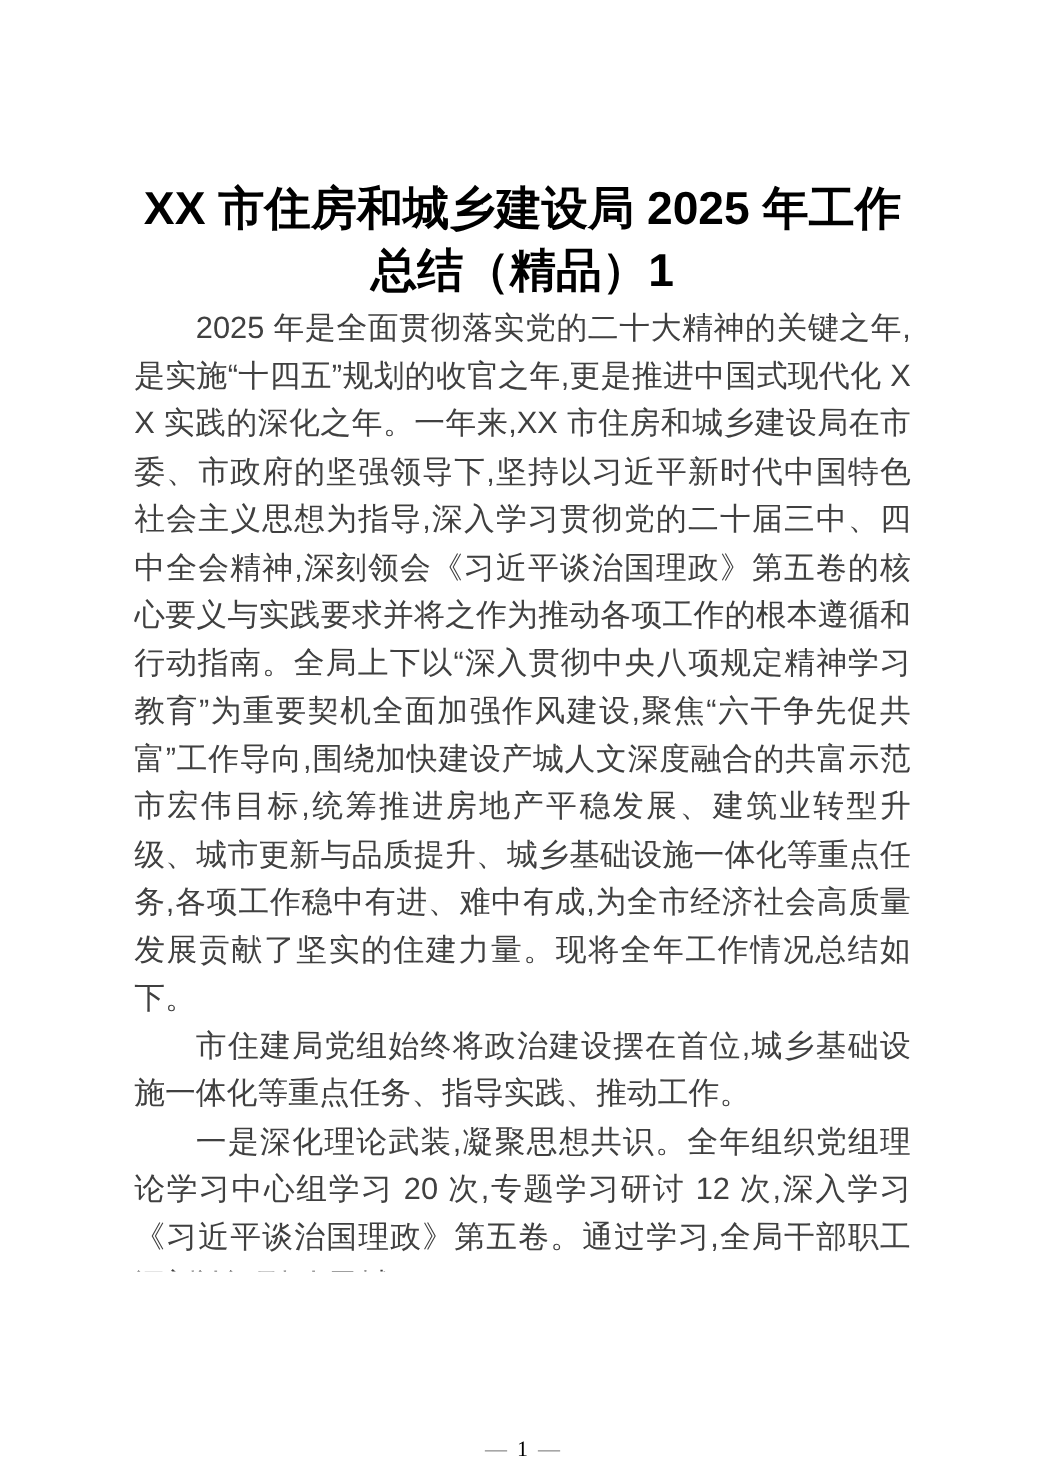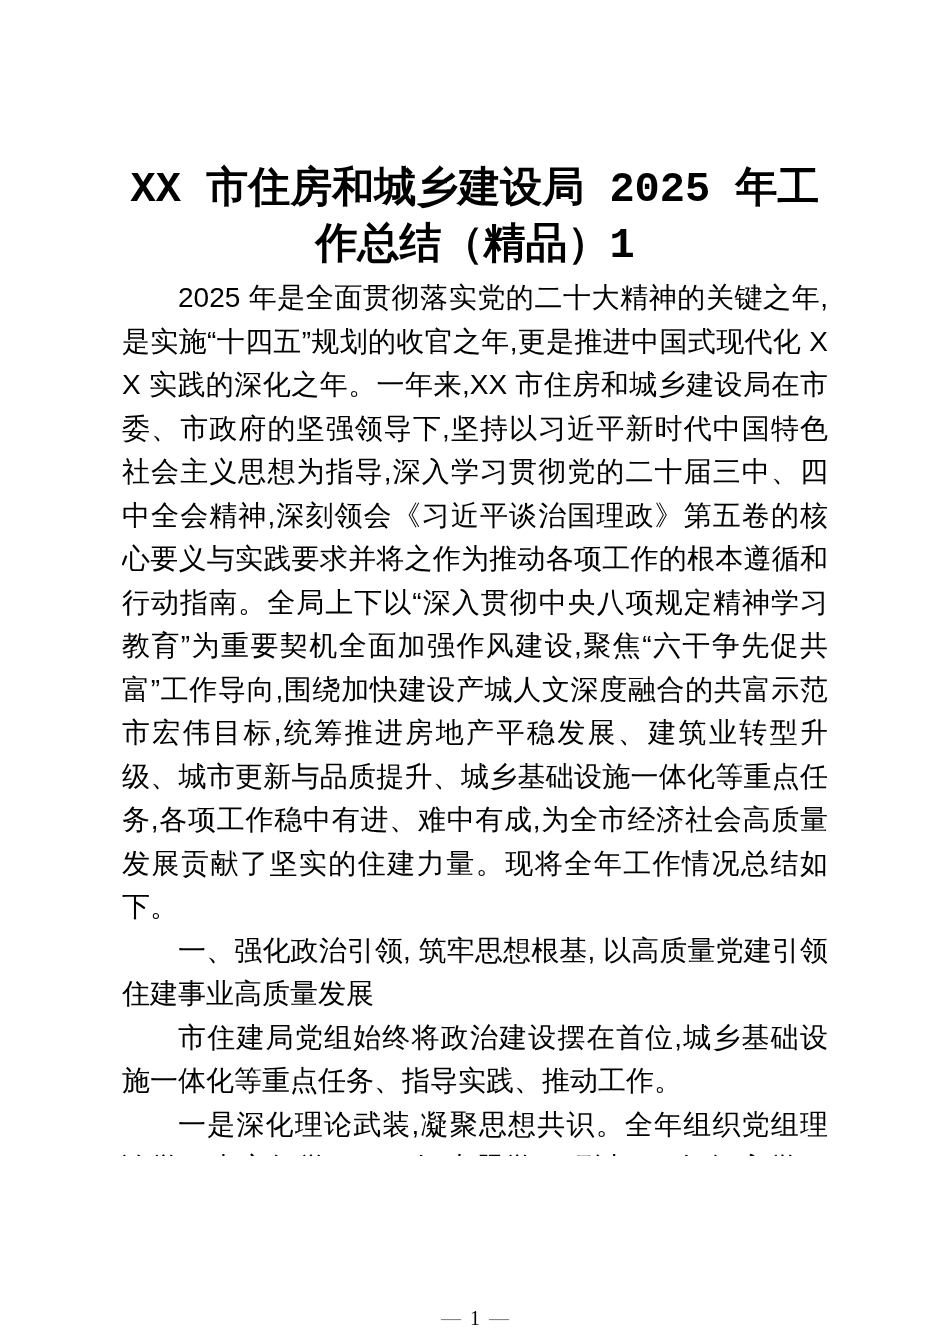--- a/index.html
+++ b/index.html
@@ -15,39 +15,39 @@
     color: #000000;
   }
   .page {
     position: absolute;
     left: 0; top: 0; right: 0; bottom: 0;
     padding: 162px 122px 0 122px;
     box-sizing: border-box;
   }
   .doc-title {
     margin: 0 0 2px 0;
-    font-family: Liberation Mono, monospace;
+    font-family: Liberation Sans, sans-serif;
     font-weight: bold;
     font-size: 42px;
     line-height: 56px;
     text-align: center;
     color: #000000;
   }
   .body-text {
     max-height: 880px;
     overflow: hidden;
   }
   .body-text p {
     margin: 0;
     font-family: "Liberation Sans", "DejaVu Sans", sans-serif;
     font-size: 28px;
     line-height: 43.5px;
     text-align: justify;
     text-indent: 2em;
-    color: #000000;
+    color: #404040;
     word-break: break-all;
   }
   .page-footer {
     position: absolute;
     left: 0;
     right: 0;
     top: 1305px;
     text-align: center;
     font-family: "Liberation Serif", "DejaVu Serif", serif;
     font-size: 20px;
@@ -63,21 +63,20 @@
   }
 </style>
 </head>
 <body>
 
 <div class="page">
   <h1 class="doc-title">XX 市住房和城乡建设局 2025 年工作总结（精品）1</h1>
 
   <div class="body-text">
     <p>2025 年是全面贯彻落实党的二十大精神的关键之年,是实施“十四五”规划的收官之年,更是推进中国式现代化 XX 实践的深化之年。一年来,XX 市住房和城乡建设局在市委、市政府的坚强领导下,坚持以习近平新时代中国特色社会主义思想为指导,深入学习贯彻党的二十届三中、四中全会精神,深刻领会《习近平谈治国理政》第五卷的核心要义与实践要求并将之作为推动各项工作的根本遵循和行动指南。全局上下以“深入贯彻中央八项规定精神学习教育”为重要契机全面加强作风建设,聚焦“六干争先促共富”工作导向,围绕加快建设产城人文深度融合的共富示范市宏伟目标,统筹推进房地产平稳发展、建筑业转型升级、城市更新与品质提升、城乡基础设施一体化等重点任务,各项工作稳中有进、难中有成,为全市经济社会高质量发展贡献了坚实的住建力量。现将全年工作情况总结如下。</p>
-    <p>一、强化政治引领, 筑牢思想根基, 以高质量党建引领住建事业高质量发展</p>
     <p>市住建局党组始终将政治建设摆在首位,城乡基础设施一体化等重点任务、指导实践、推动工作。</p>
     <p>一是深化理论武装,凝聚思想共识。全年组织党组理论学习中心组学习 20 次,专题学习研讨 12 次,深入学习《习近平谈治国理政》第五卷。通过学习,全局干部职工深刻认识到“人民城</p>
   </div>
 </div>
 
 <div class="page-footer">
   <span class="dash">—</span><span class="page-num">1</span><span class="dash">—</span>
 </div>
 
 </body></html>

